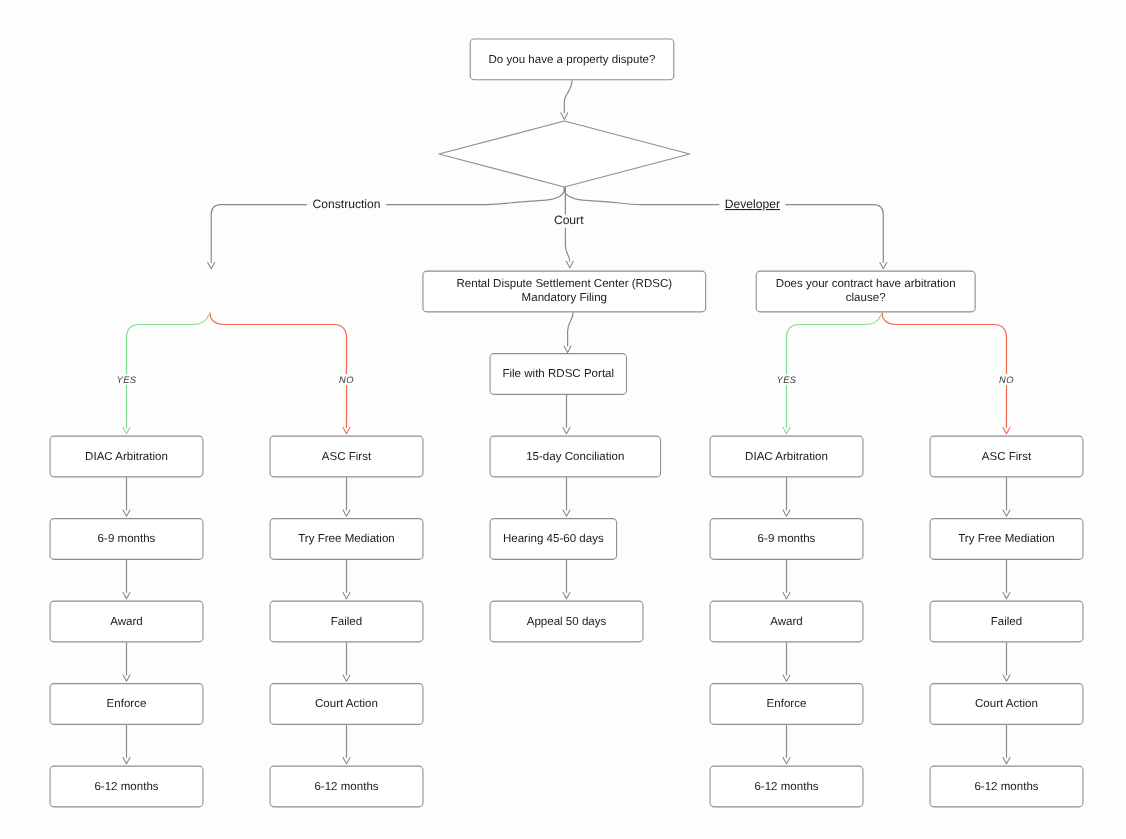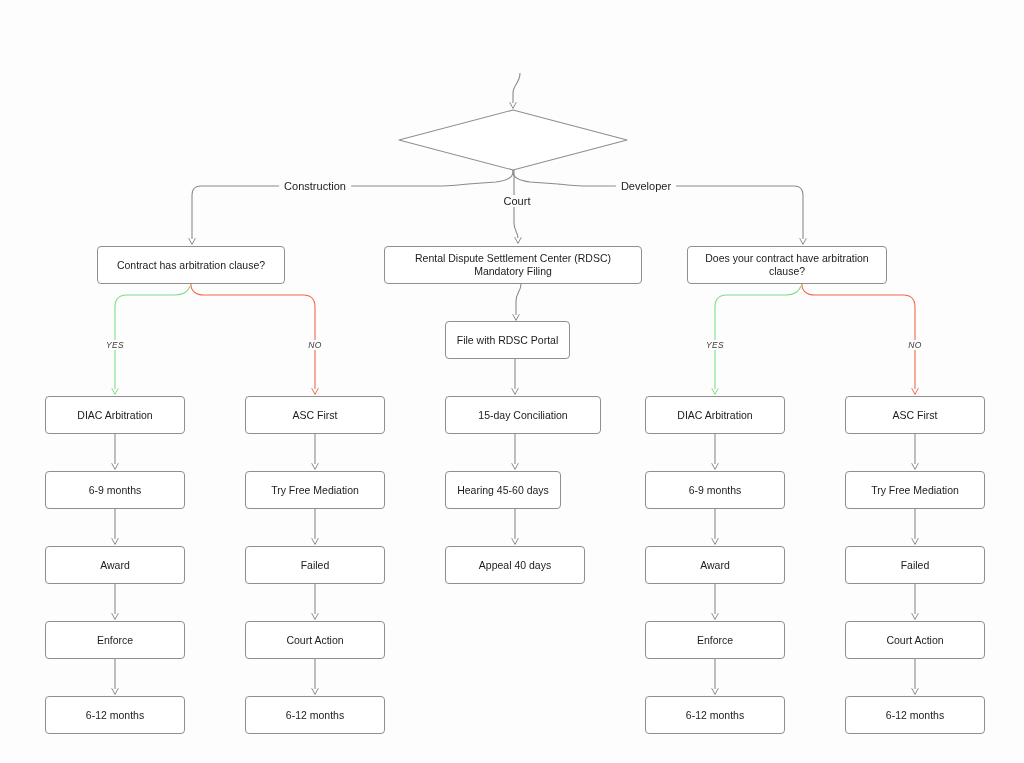--- a/index.html
+++ b/index.html
@@ -98,42 +98,42 @@
       <path d="M 715 584 L 715 614" fill="none" stroke="#8b8b8b" stroke-width="1.1" marker-end="url(#ah-gray)"></path>
       <path d="M 715 659 L 715 689" fill="none" stroke="#8b8b8b" stroke-width="1.1" marker-end="url(#ah-gray)"></path>
       <path d="M 915 434 L 915 464" fill="none" stroke="#8b8b8b" stroke-width="1.1" marker-end="url(#ah-gray)"></path>
       <path d="M 915 509 L 915 539" fill="none" stroke="#8b8b8b" stroke-width="1.1" marker-end="url(#ah-gray)"></path>
       <path d="M 915 584 L 915 614" fill="none" stroke="#8b8b8b" stroke-width="1.1" marker-end="url(#ah-gray)"></path>
       <path d="M 915 659 L 915 689" fill="none" stroke="#8b8b8b" stroke-width="1.1" marker-end="url(#ah-gray)"></path>
       <polygon points="399,140 513,110 627,140 513,170" fill="#ffffff" stroke="#8f8f8f" stroke-width="1.1" stroke-linejoin="round"></polygon>
     </svg>
 <div class="edge-label" style="left: 315px; top: 186px; text-align: center;">Construction</div>
     <div class="edge-label" style="left: 517px; top: 201px;">Court</div>
-    <div class="edge-label" style="left: 646px; top: 186px;">Developer</div>
+    <div class="edge-label" style="left: 684px; top: 186px; text-decoration: underline;">Developer</div>
     <div class="edge-label small" style="left: 115px; top: 345px;">YES</div>
     <div class="edge-label small" style="left: 315px; top: 345px;">NO</div>
     <div class="edge-label small" style="left: 715px; top: 345px;">YES</div>
     <div class="edge-label small" style="left: 915px; top: 345px;">NO</div>
-    <div class="node" style="left: 97px; top: 246px; width: 188px; height: 38px;">Contract has arbitration clause?</div>
+    <div class="node" style="left: 427px; top: 35px; width: 186px; height: 38px;">Do you have a property dispute?</div>
     <div class="node" style="left: 384px; top: 246px; width: 258px; height: 38px;">Rental Dispute Settlement Center (RDSC) Mandatory Filing</div>
     <div class="node" style="left: 687px; top: 246px; width: 200px; height: 38px;">Does your contract have arbitration clause?</div>
     <div class="node" style="left: 45px; top: 396px; width: 140px; height: 38px;">DIAC Arbitration</div>
     <div class="node" style="left: 45px; top: 471px; width: 140px; height: 38px;">6-9 months</div>
     <div class="node" style="left: 45px; top: 546px; width: 140px; height: 38px;">Award</div>
     <div class="node" style="left: 45px; top: 621px; width: 140px; height: 38px;">Enforce</div>
     <div class="node" style="left: 45px; top: 696px; width: 140px; height: 38px;">6-12 months</div>
     <div class="node" style="left: 245px; top: 396px; width: 140px; height: 38px;">ASC First</div>
     <div class="node" style="left: 245px; top: 471px; width: 140px; height: 38px;">Try Free Mediation</div>
     <div class="node" style="left: 245px; top: 546px; width: 140px; height: 38px;">Failed</div>
     <div class="node" style="left: 245px; top: 621px; width: 140px; height: 38px;">Court Action</div>
     <div class="node" style="left: 245px; top: 696px; width: 140px; height: 38px;">6-12 months</div>
     <div class="node" style="left: 445px; top: 321px; width: 125px; height: 38px;">File with RDSC Portal</div>
     <div class="node" style="left: 445px; top: 396px; width: 156px; height: 38px;">15-day Conciliation</div>
     <div class="node" style="left: 445px; top: 471px; width: 116px; height: 38px;">Hearing 45-60 days</div>
-    <div class="node" style="left: 445px; top: 546px; width: 140px; height: 38px;">Appeal 40 days</div>
+    <div class="node" style="left: 445px; top: 546px; width: 140px; height: 38px;">Appeal 50 days</div>
     <div class="node" style="left: 645px; top: 396px; width: 140px; height: 38px;">DIAC Arbitration</div>
     <div class="node" style="left: 645px; top: 471px; width: 140px; height: 38px;">6-9 months</div>
     <div class="node" style="left: 645px; top: 546px; width: 140px; height: 38px;">Award</div>
     <div class="node" style="left: 645px; top: 621px; width: 140px; height: 38px;">Enforce</div>
     <div class="node" style="left: 645px; top: 696px; width: 140px; height: 38px;">6-12 months</div>
     <div class="node" style="left: 845px; top: 396px; width: 140px; height: 38px;">ASC First</div>
     <div class="node" style="left: 845px; top: 471px; width: 140px; height: 38px;">Try Free Mediation</div>
     <div class="node" style="left: 845px; top: 546px; width: 140px; height: 38px;">Failed</div>
     <div class="node" style="left: 845px; top: 621px; width: 140px; height: 38px;">Court Action</div>
     <div class="node" style="left: 845px; top: 696px; width: 140px; height: 38px;">6-12 months</div>

